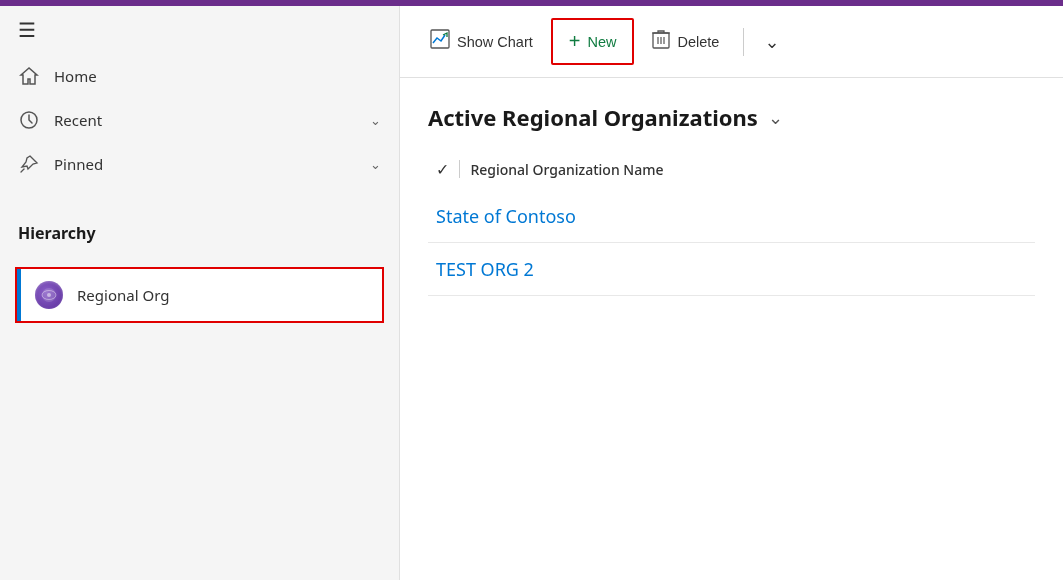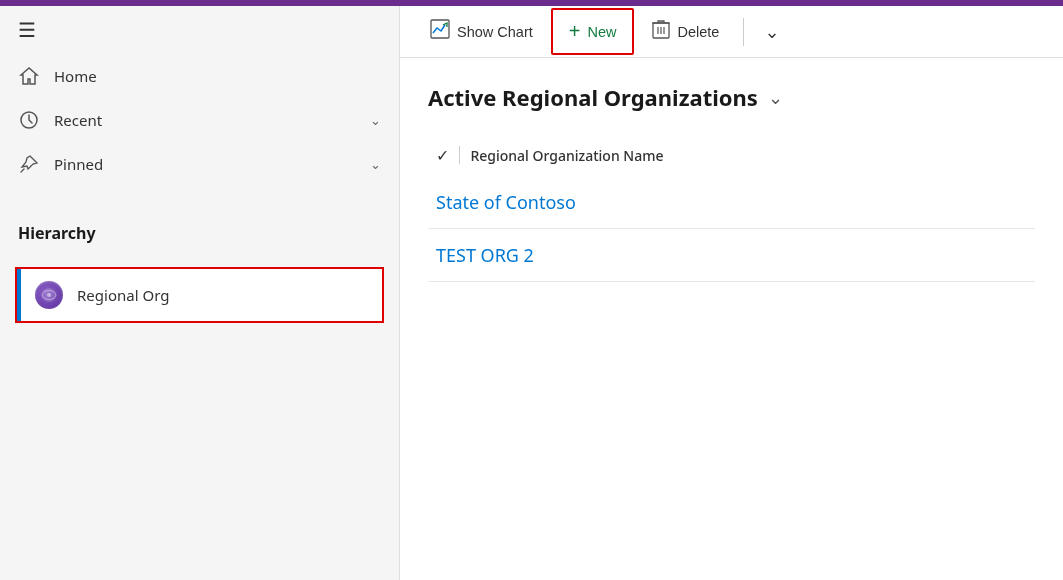--- a/index.html
+++ b/index.html
@@ -158,21 +158,21 @@
       display: flex;
       flex-direction: column;
       overflow: hidden;
     }
 
     
     .toolbar {
       display: flex;
       align-items: center;
       padding: 9px 16px;
-      height: 52px;
+      height: 72px;
       border-bottom: 1px solid #e0e0e0;
       background: #fff;
       gap: 4px;
       flex-shrink: 0;
     }
 
     .toolbar-btn {
       display: flex;
       align-items: center;
       gap: 7px;
@@ -228,21 +228,21 @@
     .content-area {
       flex: 1;
       padding: 24px 28px;
       overflow: auto;
     }
 
     .view-title-row {
       display: flex;
       align-items: center;
       gap: 10px;
-      margin-bottom: 22px;
+      margin-bottom: 16px;
     }
 
     .view-title {
       font-size: 22px;
       font-weight: 700;
       color: #1a1a1a;
     }
 
     .view-title-chevron {
       font-size: 18px;

